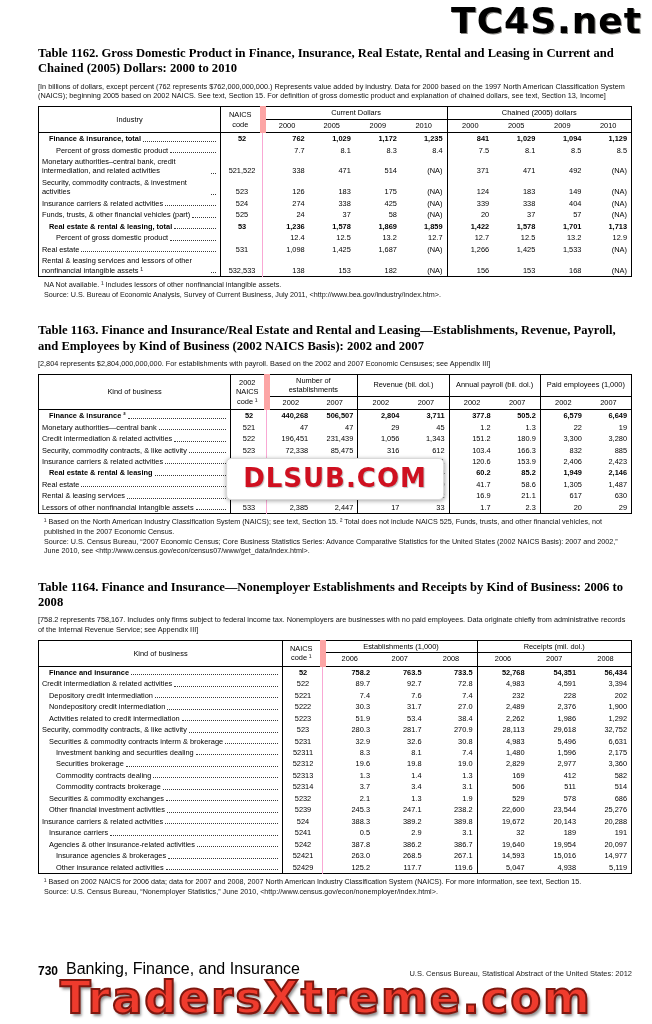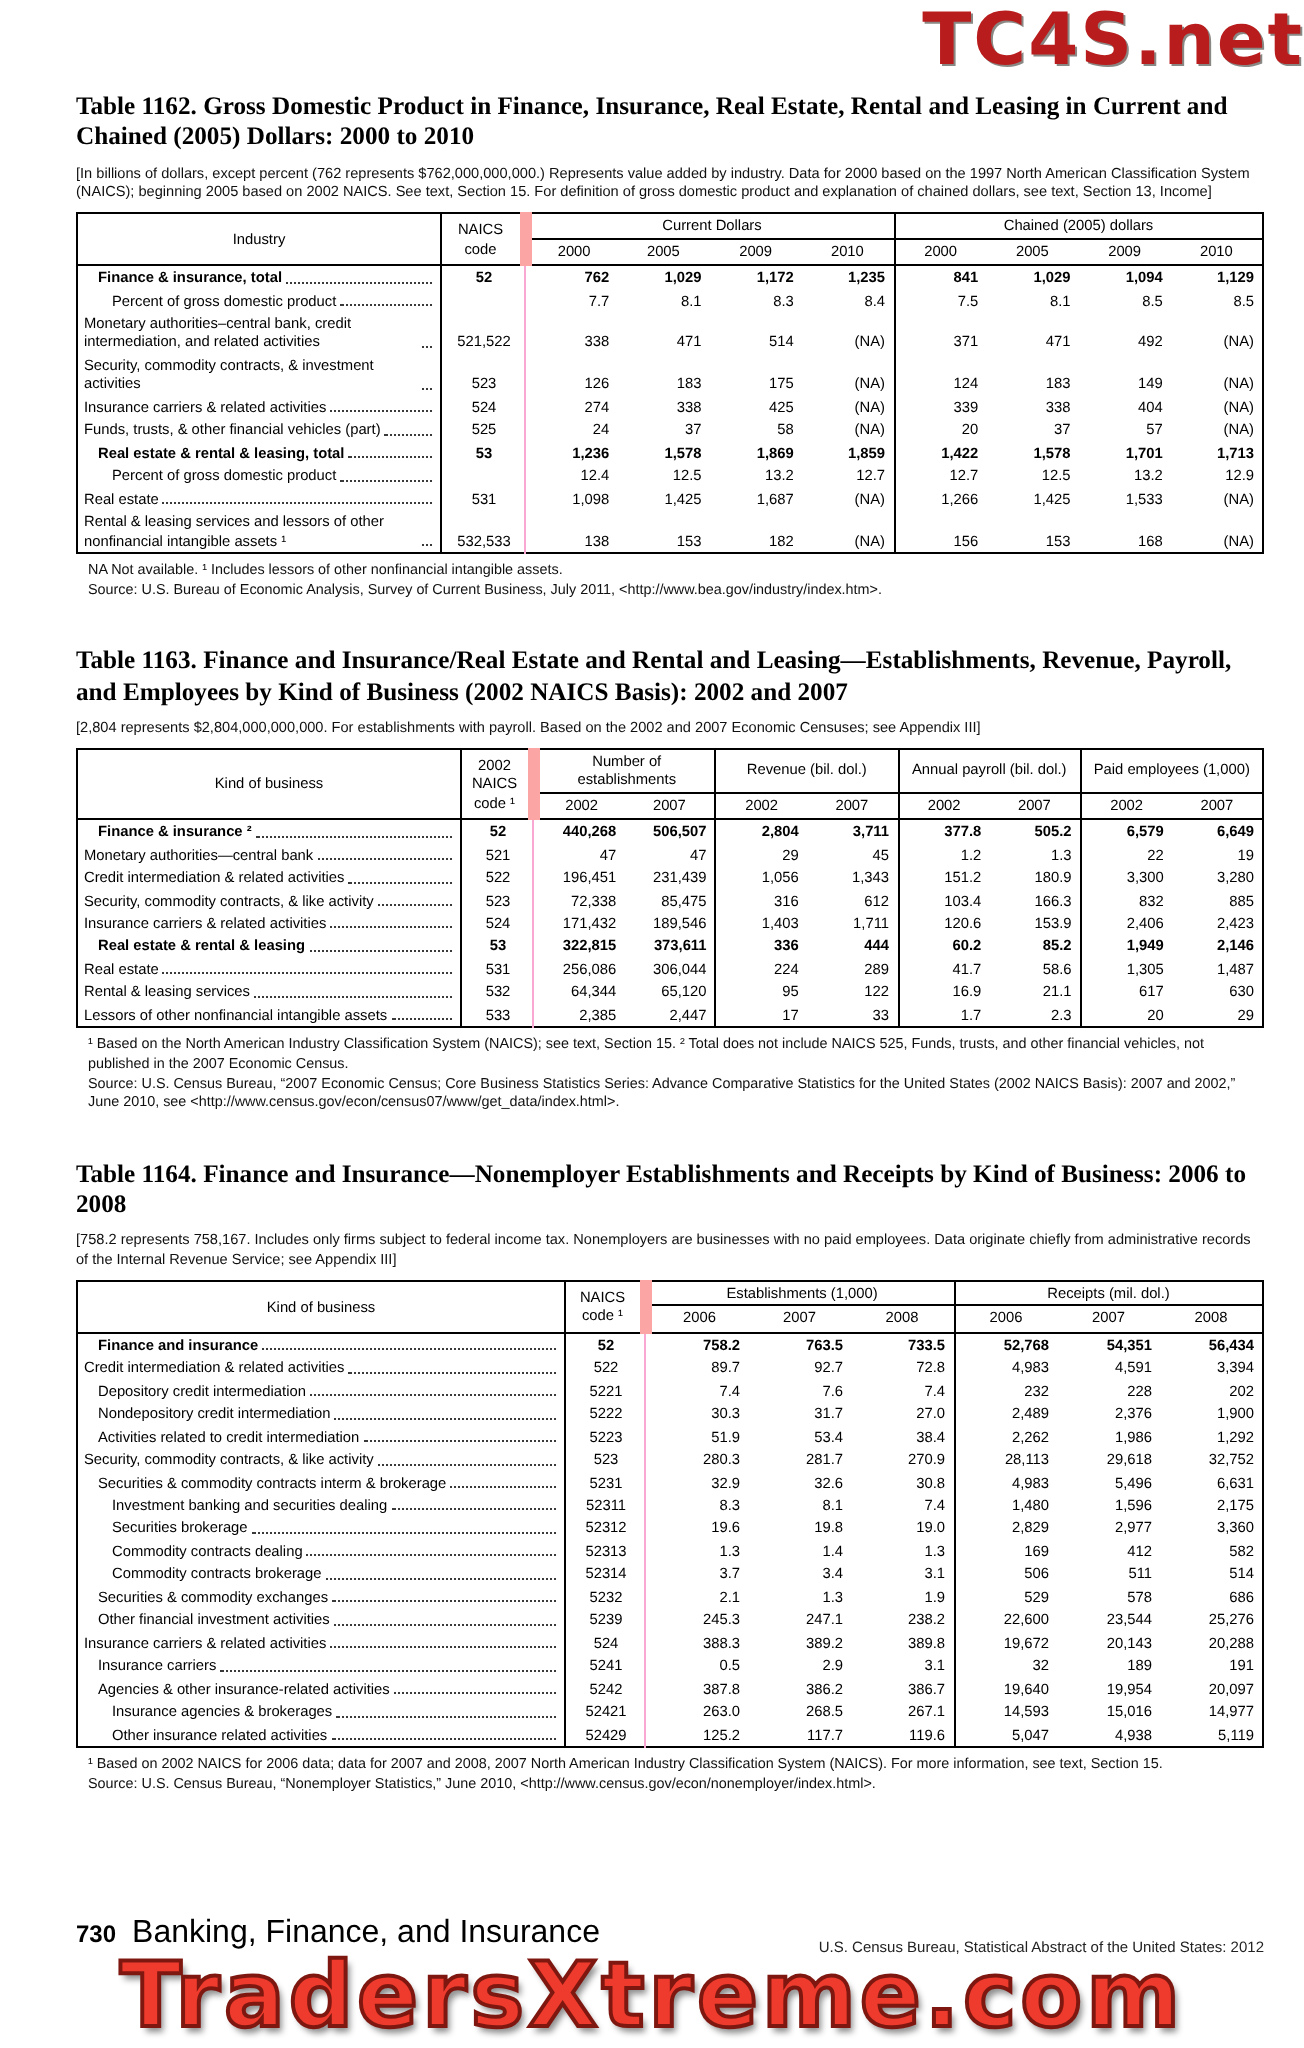--- a/index.html
+++ b/index.html
@@ -5,23 +5,23 @@
   * { margin:0; padding:0; box-sizing:border-box; }
   html,body { background:#fff; }
   body {
     width:652px; height:1024px; position:relative; overflow:hidden;
     font-family:"Liberation Sans", sans-serif; color:#000;
   }
   .page { padding:46px 20px 0 38px; }
 
   
   .watermark-top {
-    position:absolute; top:0; right:0; z-index:6;
+    position:absolute; top:0; right:10px; z-index:6;
     font-family:"DejaVu Sans", sans-serif; font-weight:bold;
-    font-size:36px; letter-spacing:1px; color:#b91c1c;
+    font-size:36px; letter-spacing:1px; color:#000000;
     text-shadow:1px 1px 0 #8a8884;
   }
   .watermark-mid {
     position:absolute; left:50%; top:135px; transform:translateX(-50%); z-index:6;
     background:#fff; border:1px solid #d9d9d9; border-radius:5px;
     padding:4px 16px 6px 16px;
     font-family:"DejaVu Sans", sans-serif; font-weight:bold; font-size:26px;
     color:#cf1020; letter-spacing:1px;
     box-shadow:0 1px 4px rgba(0,0,0,.35);
     text-shadow:1px 1px 1px rgba(0,0,0,.25);
@@ -61,21 +61,21 @@
   .lab { display:flex; align-items:flex-end; }
   .lab .txt { flex:0 1 auto; }
   .lab .dots { flex:1 1 auto; min-width:5px; border-bottom:1px dotted #3a3a3a; margin:0 2px 2px 2px; height:1px; }
   .ind0 { padding-left:1px; }
   .ind1 { padding-left:8px;text-align:center; }
   .ind2 { padding-left:15px; }
 
   
   .page-footer {
     position:absolute; left:38px; right:20px; bottom:46px; z-index:2;
-    display:flex; align-items:center;
+    display:flex; align-items:flex-end;
   }
   .pg-num { font-size:12px; font-weight:bold; margin-right:8px; }
   .pg-sec { font-size:16px; }
   .pg-src { margin-left:auto; font-size:7.5px; color:#222; padding-top:14px; }
 </style>
 </head>
 <body>
 
 <div class="watermark-top">TC4S.net</div>
 
@@ -486,20 +486,21 @@
             <td class="num">2.3</td>
             <td class="num sep">20</td>
             <td class="num">29</td>
           </tr>
         </tbody>
       </table>
     <div class="tbl-foot">
       <div>¹ Based on the North American Industry Classification System (NAICS); see text, Section 15. ² Total does not include NAICS 525, Funds, trusts, and other financial vehicles, not published in the 2007 Economic Census.</div>
       <div>Source: U.S. Census Bureau, “2007 Economic Census; Core Business Statistics Series: Advance Comparative Statistics for the United States (2002 NAICS Basis): 2007 and 2002,” June 2010, see &lt;http://www.census.gov/econ/census07/www/get_data/index.html&gt;.</div>
     </div>
+    <div class="watermark-mid">DLSUB.COM</div>
   </section>
 
   <section class="section">
     <h2 class="tbl-title">Table 1164. Finance and Insurance—Nonemployer Establishments and Receipts by Kind of Business: 2006 to 2008</h2>
     <p class="tbl-note">[758.2 represents 758,167. Includes only firms subject to federal income tax. Nonemployers are businesses with no paid employees. Data originate chiefly from administrative records of the Internal Revenue Service; see Appendix III]</p>
     <table>
         <colgroup>
           <col style="width: 244px;">
           <col style="width: 40px;">
           <col>

